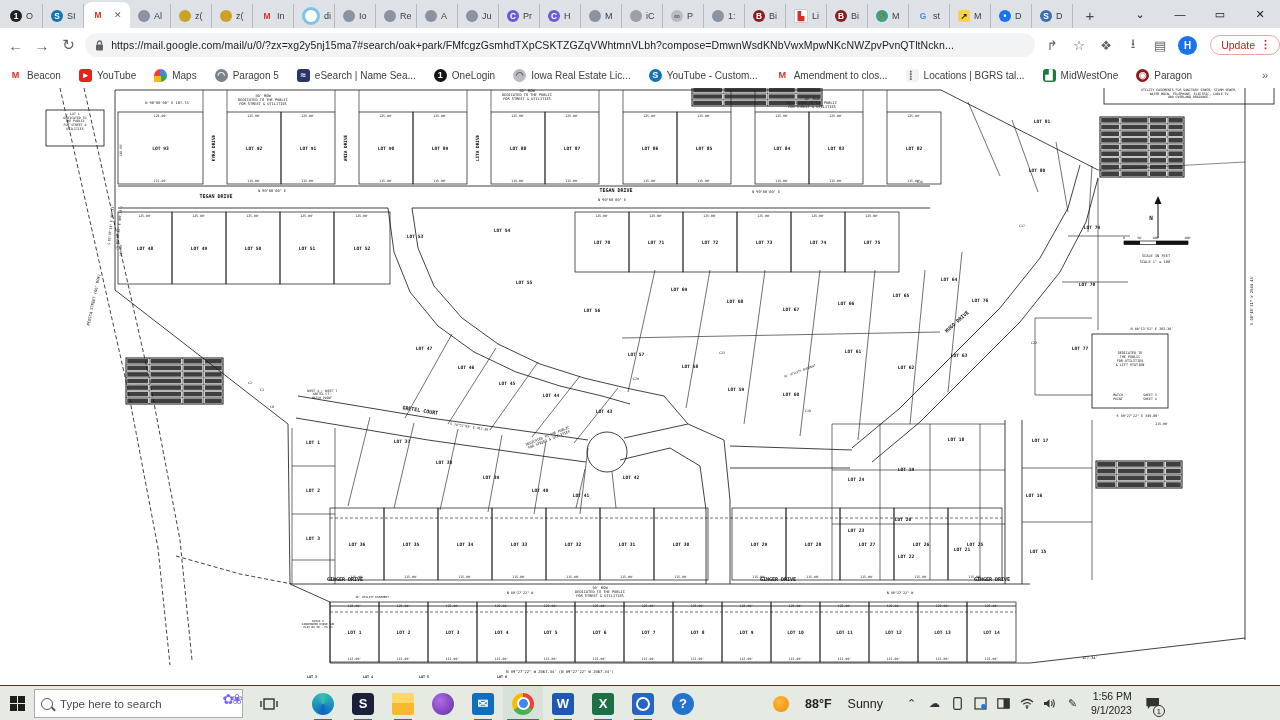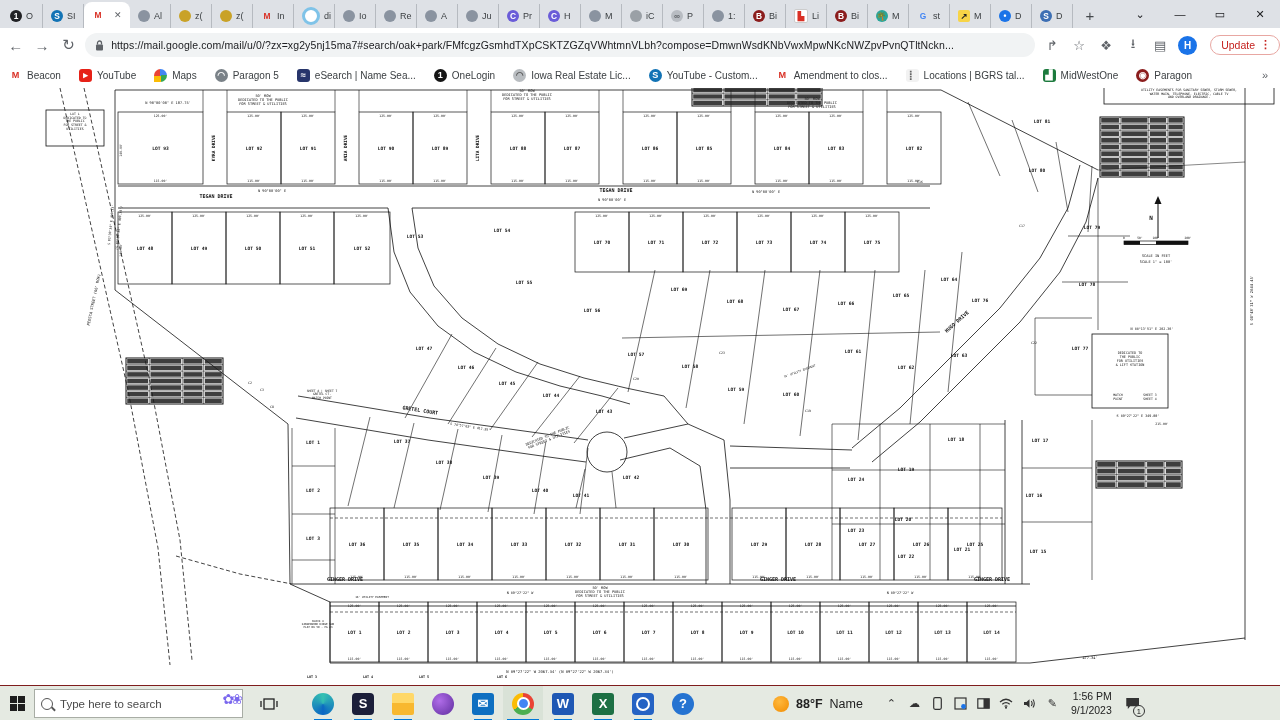--- a/index.html
+++ b/index.html
@@ -51,21 +51,21 @@
   .searchbox{width:195px;height:27px;background:#fff;border:1px solid #a8ada5;display:flex;align-items:center;gap:7px;
     padding:0 6px;color:#4a4a4a;font-size:11.5px;position:relative;}
   .searchbox .mag{width:10px;height:10px;border:1.5px solid #555;border-radius:50%;position:relative;flex:0 0 auto;}
   .searchbox .mag:after{content:"";position:absolute;width:5px;height:1.5px;background:#555;transform:rotate(45deg);right:-4px;bottom:-1px;}
   .flowers{position:absolute;right:2px;top:1px;font-size:14px;letter-spacing:-3px;}
   .tbapp{width:40px;height:35px;display:flex;align-items:center;justify-content:center;position:relative;}
   .tbapp.active{background:#d9e2d7;}
   .tbapp .runline{position:absolute;bottom:0;left:11px;right:11px;height:2.5px;background:#0078d7;}
   .tbapp.active .runline{left:4px;right:4px;}
   .appico{width:22px;height:22px;display:flex;align-items:center;justify-content:center;font-weight:bold;color:#fff;font-size:13px;}
-  .weather{display:flex;align-items:center;gap:7px;margin:0 14px 0 70px;font-size:12.5px;color:#222;}
+  .weather{display:flex;align-items:center;gap:16px;margin:0 14px 0 70px;font-size:12.5px;color:#222;}
   .sun{width:16px;height:16px;border-radius:50%;background:radial-gradient(circle at 40% 35%,#ffb83d,#f28c00);}
   .tray{display:flex;align-items:center;gap:6px;margin-left:6px;color:#333;}
   .trayic{width:17px;height:17px;display:flex;align-items:center;justify-content:center;font-size:11px;color:#333;}
   .clock{text-align:right;font-size:10.5px;color:#222;line-height:1.25;margin:0 8px 0 10px;}
   .notif{position:relative;width:26px;height:35px;display:flex;align-items:center;justify-content:center;margin-right:4px;}
   .notifbox{width:13px;height:11px;background:#333;clip-path:polygon(0 0,100% 0,100% 75%,30% 75%,12% 100%,12% 75%,0 75%);}
   .badge{position:absolute;right:1px;bottom:4px;background:#e5eae2;border:1px solid #333;color:#111;border-radius:50%;
     width:10px;height:10px;font-size:7.5px;display:flex;align-items:center;justify-content:center;}
 </style>
 </head>
@@ -841,21 +841,21 @@
           </span>
           <div class="runline"></div>
         </div>
         <div class="tbapp">
           <span class="appico" style="border-radius: 50%; background: rgb(37, 115, 209);">?</span>
         </div>
       </div>
     <div class="weather">
       <span class="sun"></span>
       <b>88°F</b>
-      <span>Name</span>
+      <span>Sunny</span>
     </div>
     <div class="tray">
       <span class="trayic">⌃</span>
       <span class="trayic">☁</span>
       <span class="trayic">
         <svg width="9" height="13" viewBox="0 0 9 13">
             <rect x="0.7" y="0.7" width="7.6" height="11.6" rx="1.5" fill="none" stroke="#333" stroke-width="1.2"></rect>
           </svg>
       </span>
       <span class="trayic">

